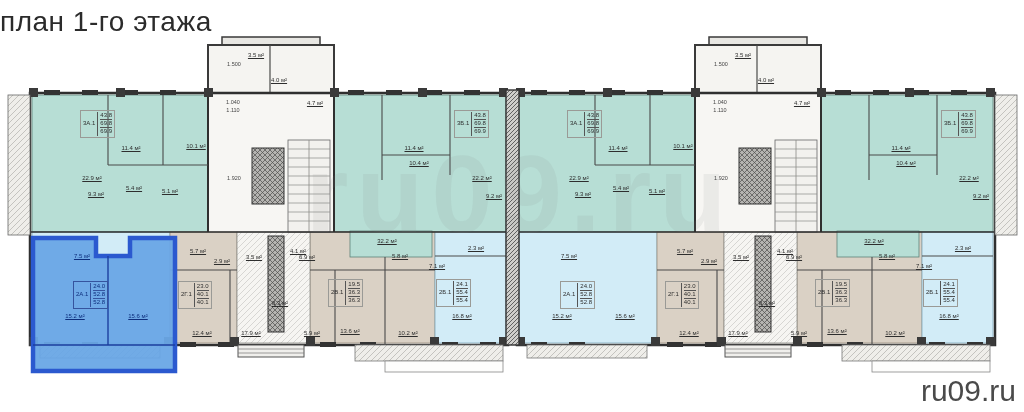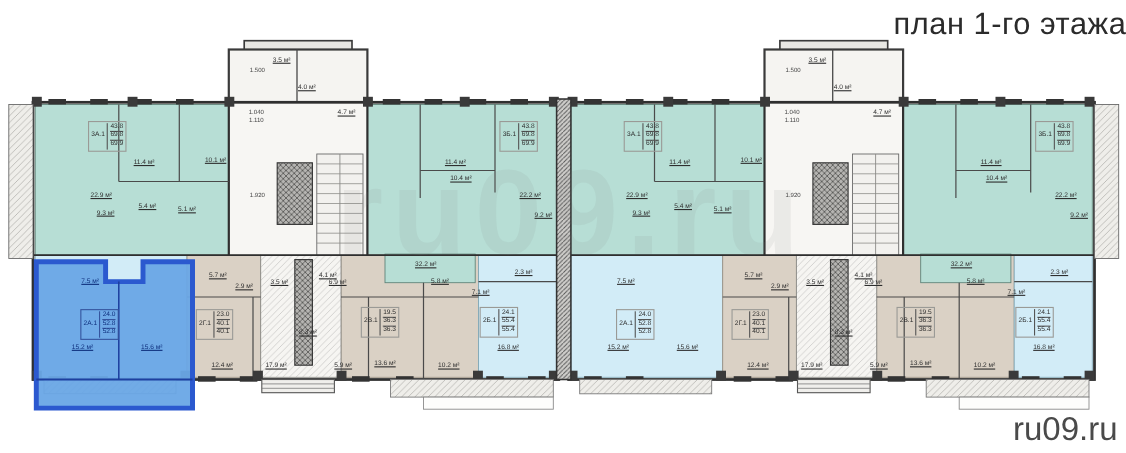--- a/index.html
+++ b/index.html
@@ -1,19 +1,19 @@
 <!DOCTYPE html>
 <html><head>
 <meta charset="utf-8">
 <style>
   html,body{margin:0;padding:0;background:#fff;}
   .canvas{position:relative;width:1024px;height:412px;background:#ffffff;overflow:hidden;
           font-family:"Liberation Sans",sans-serif;}
   .plan-svg{position:absolute;left:0;top:0;}
-  .title{position:absolute;left:0;right:0;top:6px;text-align:right;
+  .title{position:absolute;left:0;right:0;top:6px;text-align:left;
          font-size:28px;color:#2b2b2b;letter-spacing:.5px;}
   .ghost{position:absolute;left:240px;top:130px;width:560px;text-align:center;
          font-size:110px;font-weight:bold;color:rgba(130,130,130,0.10);
          letter-spacing:8px;pointer-events:none;user-select:none;}
   .watermark{position:absolute;right:8px;bottom:4px;font-size:30px;color:#4a4a4a;}
   #annotations{position:absolute;left:0;top:0;width:1024px;height:412px;}
   .rlabel{position:absolute;transform:translate(-50%,-50%);font-size:6px;line-height:1;
           color:#2e2e2e;white-space:nowrap;}
   .rlabel.area{text-decoration:underline;text-underline-offset:1px;}
   .rlabel.dim{font-size:5.5px;color:#454545;}

